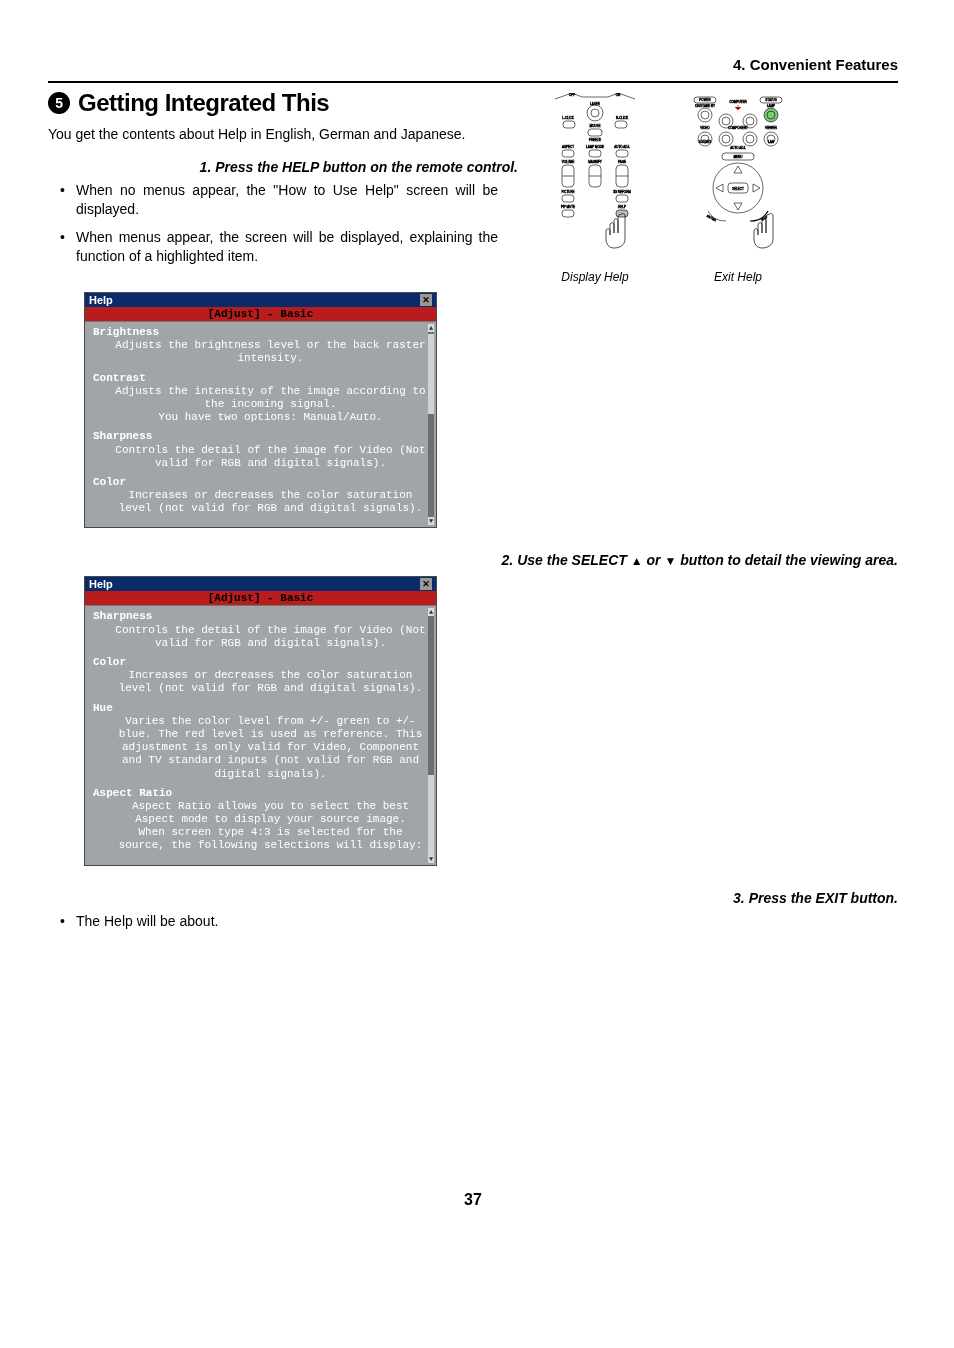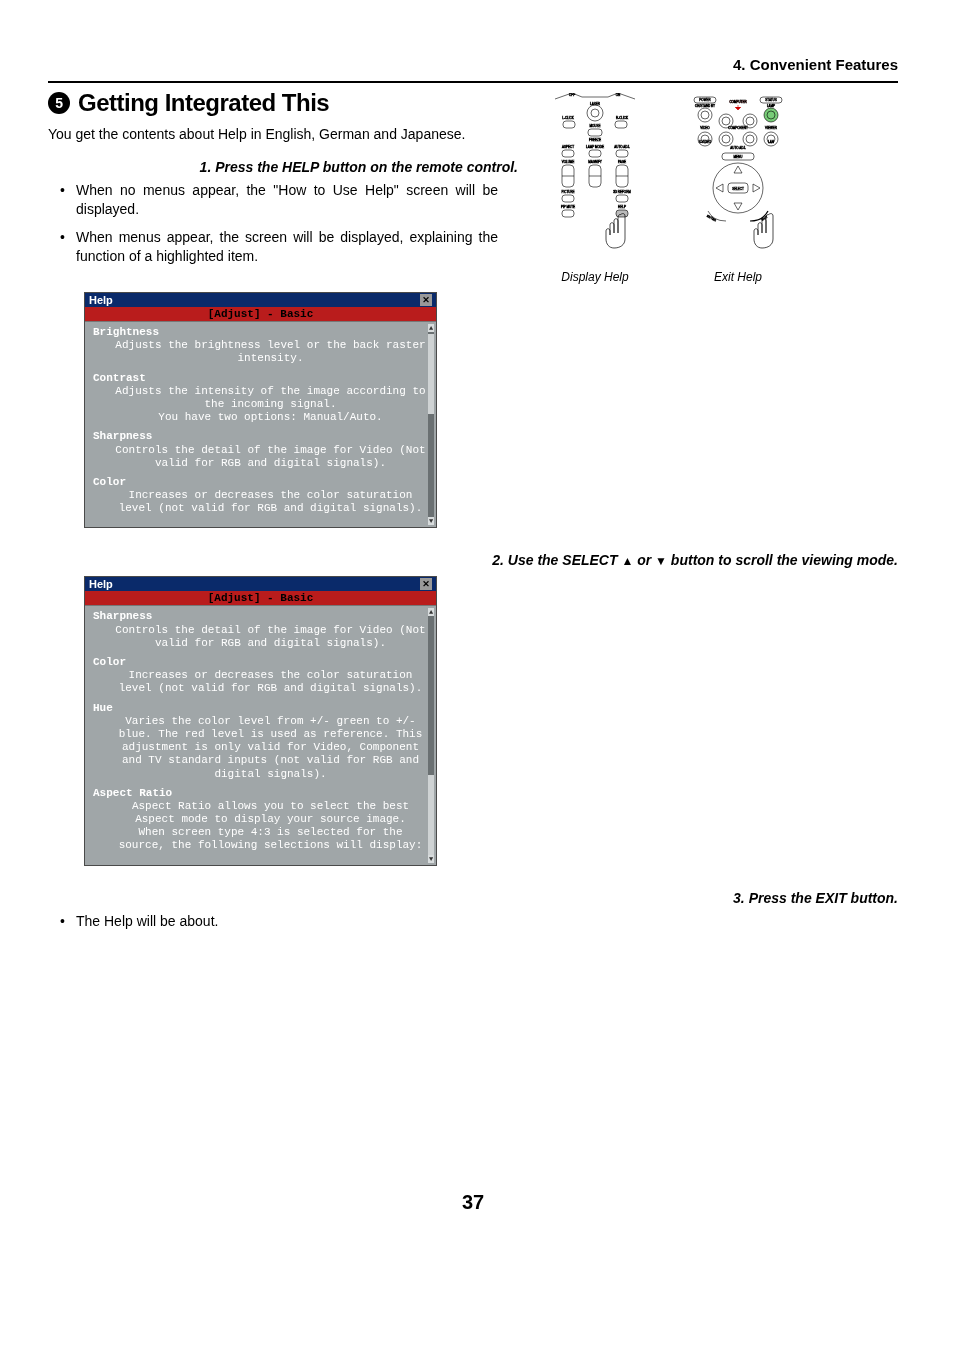--- a/index.html
+++ b/index.html
@@ -202,21 +202,21 @@
   .panel-svg {
     width: 100px;
     height: 170px;
   }
 
   .tri { font-size: 12px; }
 
   .page-number {
     text-align: center;
     font-weight: bold;
-    font-size: 20px;
+    font-size: 16px;
     margin-top: 260px;
   }
 </style>
 </head>
 <body>
 
 <div class="page">
   <div class="section-header">4. Convenient Features</div>
   <div class="rule"></div>
 
@@ -358,21 +358,21 @@
       </div>
       <div class="entry"><span class="entry-title">Brightness</span><span class="entry-text">Adjusts the brightness level or the back raster intensity.</span></div>
       <div class="entry"><span class="entry-title">Contrast</span><span class="entry-text" style="white-space:pre-line">Adjusts the intensity of the image according to the incoming signal.
 You have two options: Manual/Auto.</span></div>
       <div class="entry"><span class="entry-title">Sharpness</span><span class="entry-text">Controls the detail of the image for Video (Not valid for RGB and digital signals).</span></div>
       <div class="entry"><span class="entry-title">Color</span><span class="entry-text">Increases or decreases the color saturation level (not valid for RGB and digital signals).</span></div>
     </div>
   </div>
 
   <div class="step-heading">
-    <span>2.  Use the SELECT </span><span class="tri">▲</span><span> or </span><span class="tri">▼</span><span> button to scroll the viewing mode.</span>
+    <span>2.  Use the SELECT </span><span class="tri">▲</span><span> or </span><span class="tri">▼</span><span> button to detail the viewing area.</span>
   </div>
 
   <div class="help-dialog">
     <div class="help-titlebar">
       <span>Help</span>
       <span class="close">✕</span>
     </div>
     <div class="help-subtitle">[Adjust] - Basic</div>
     <div class="help-body">
       <div class="help-scrollbar">

